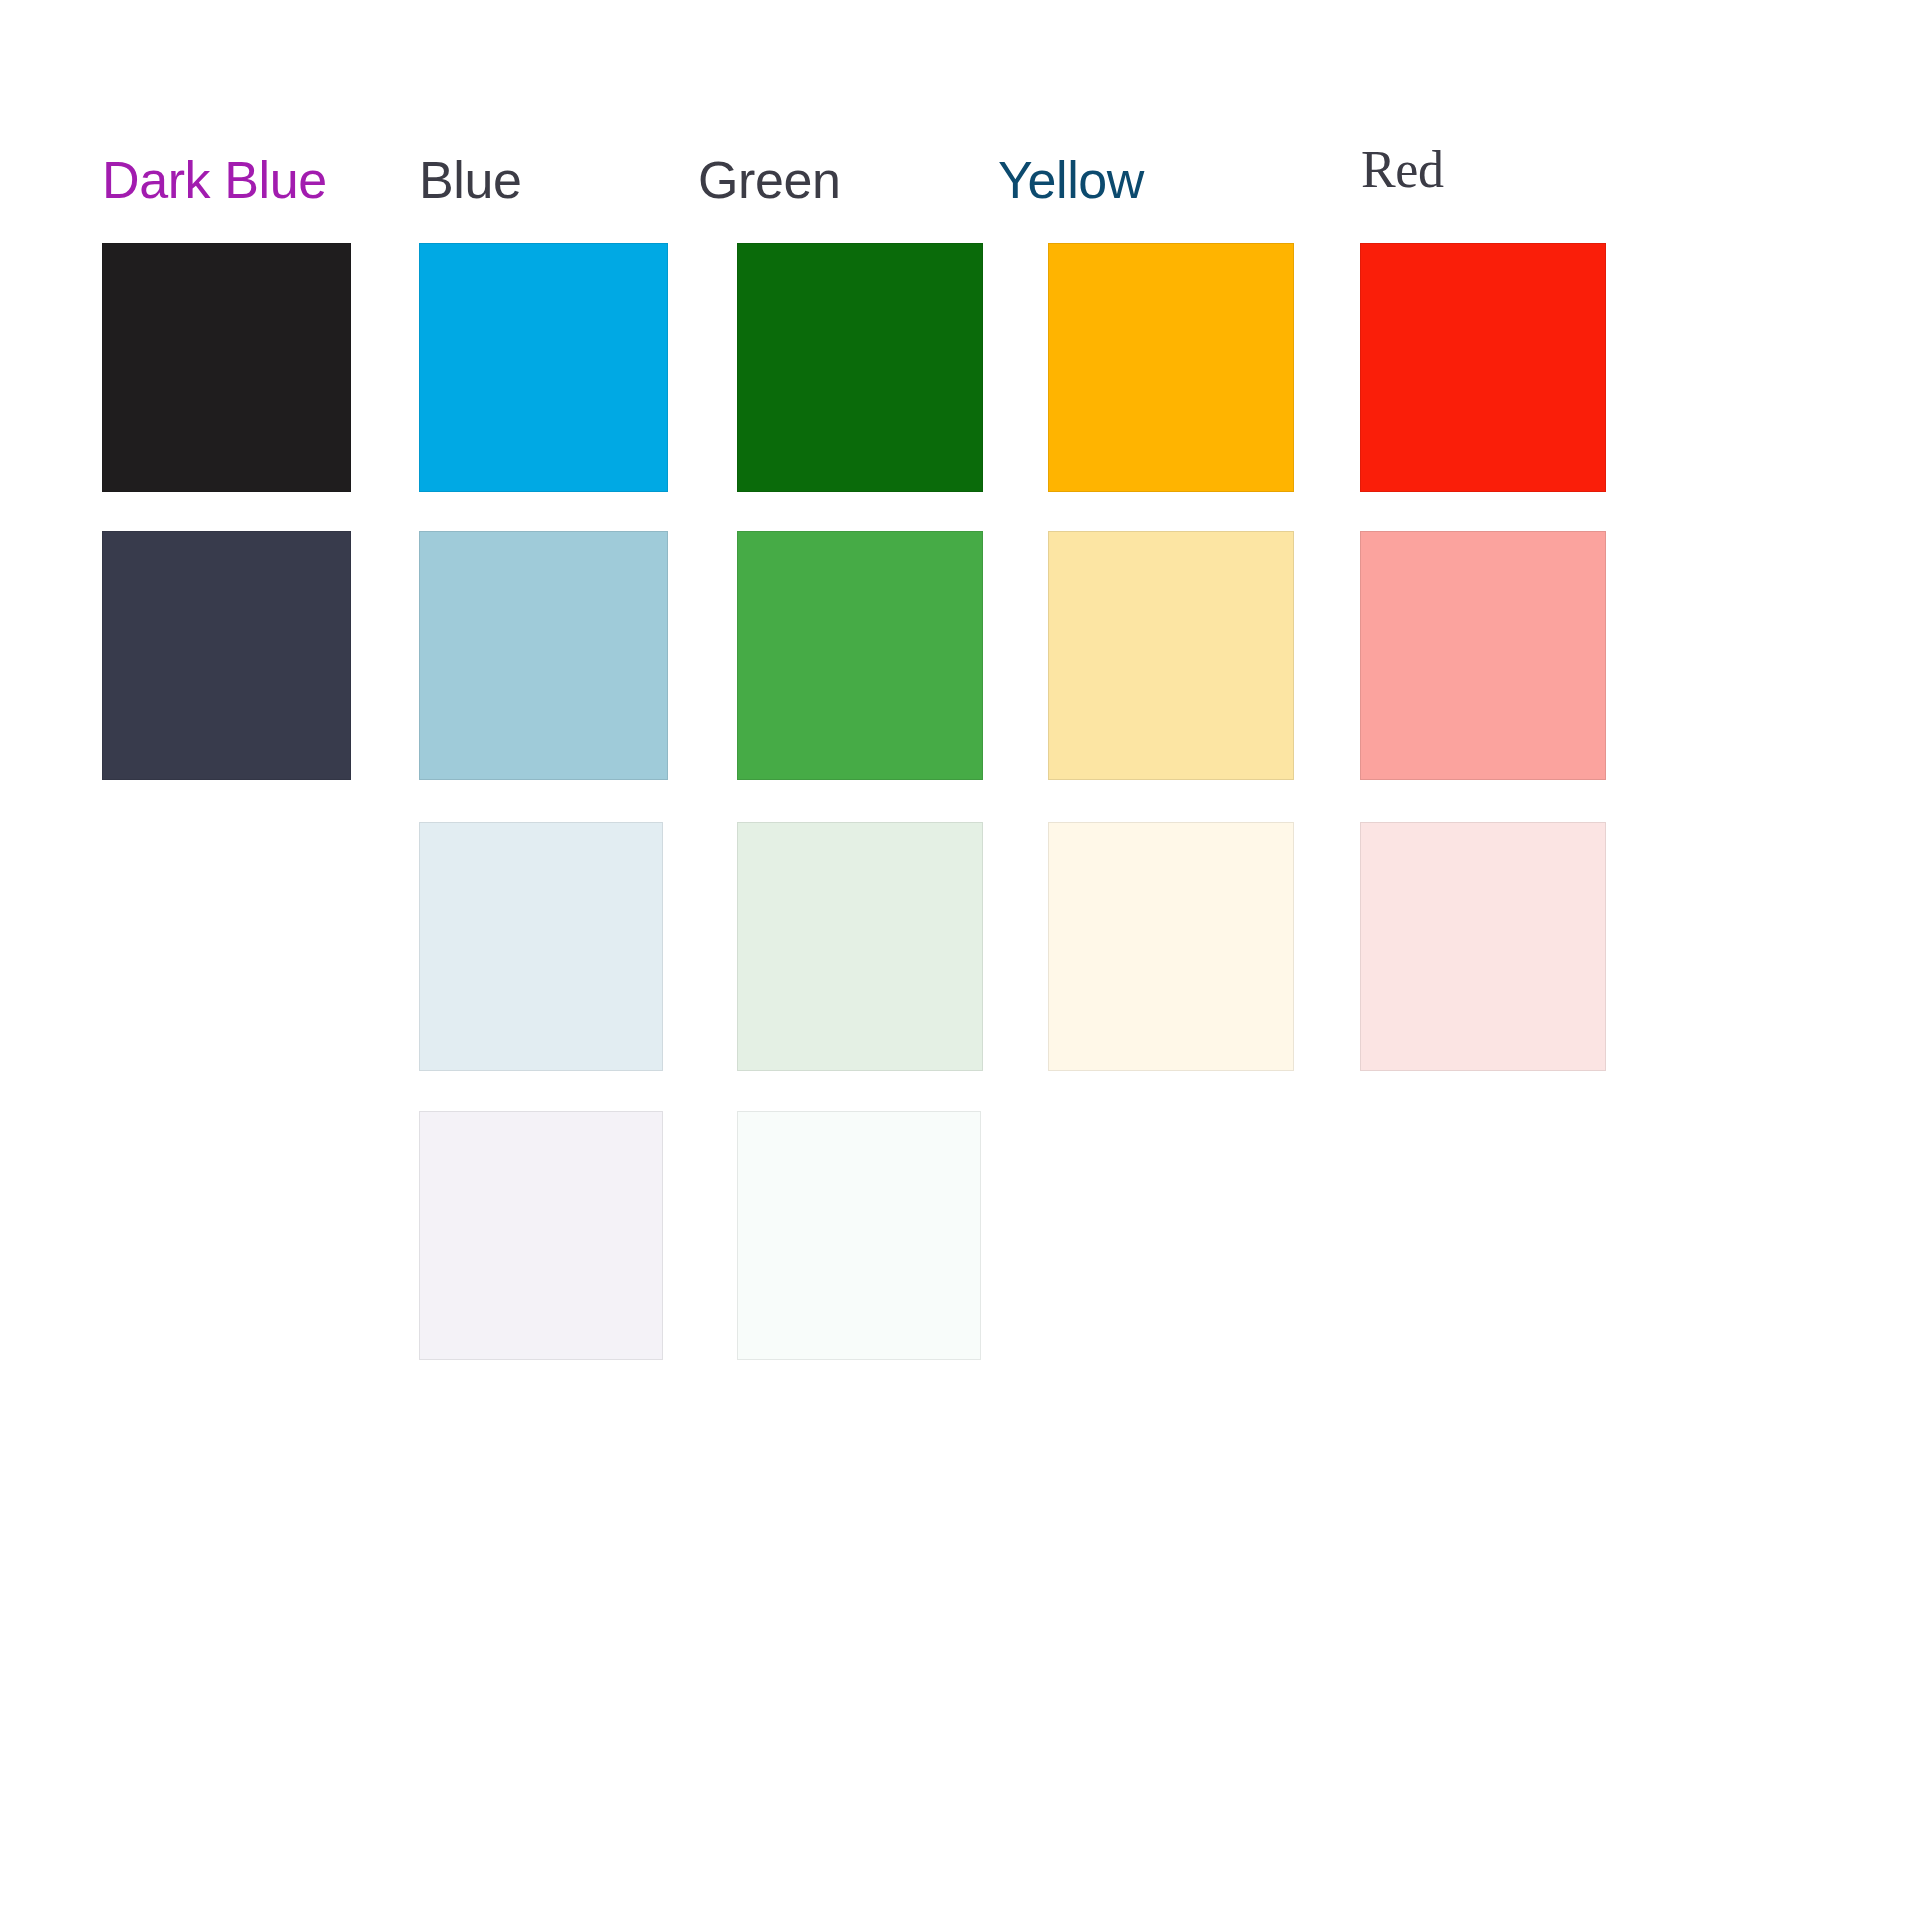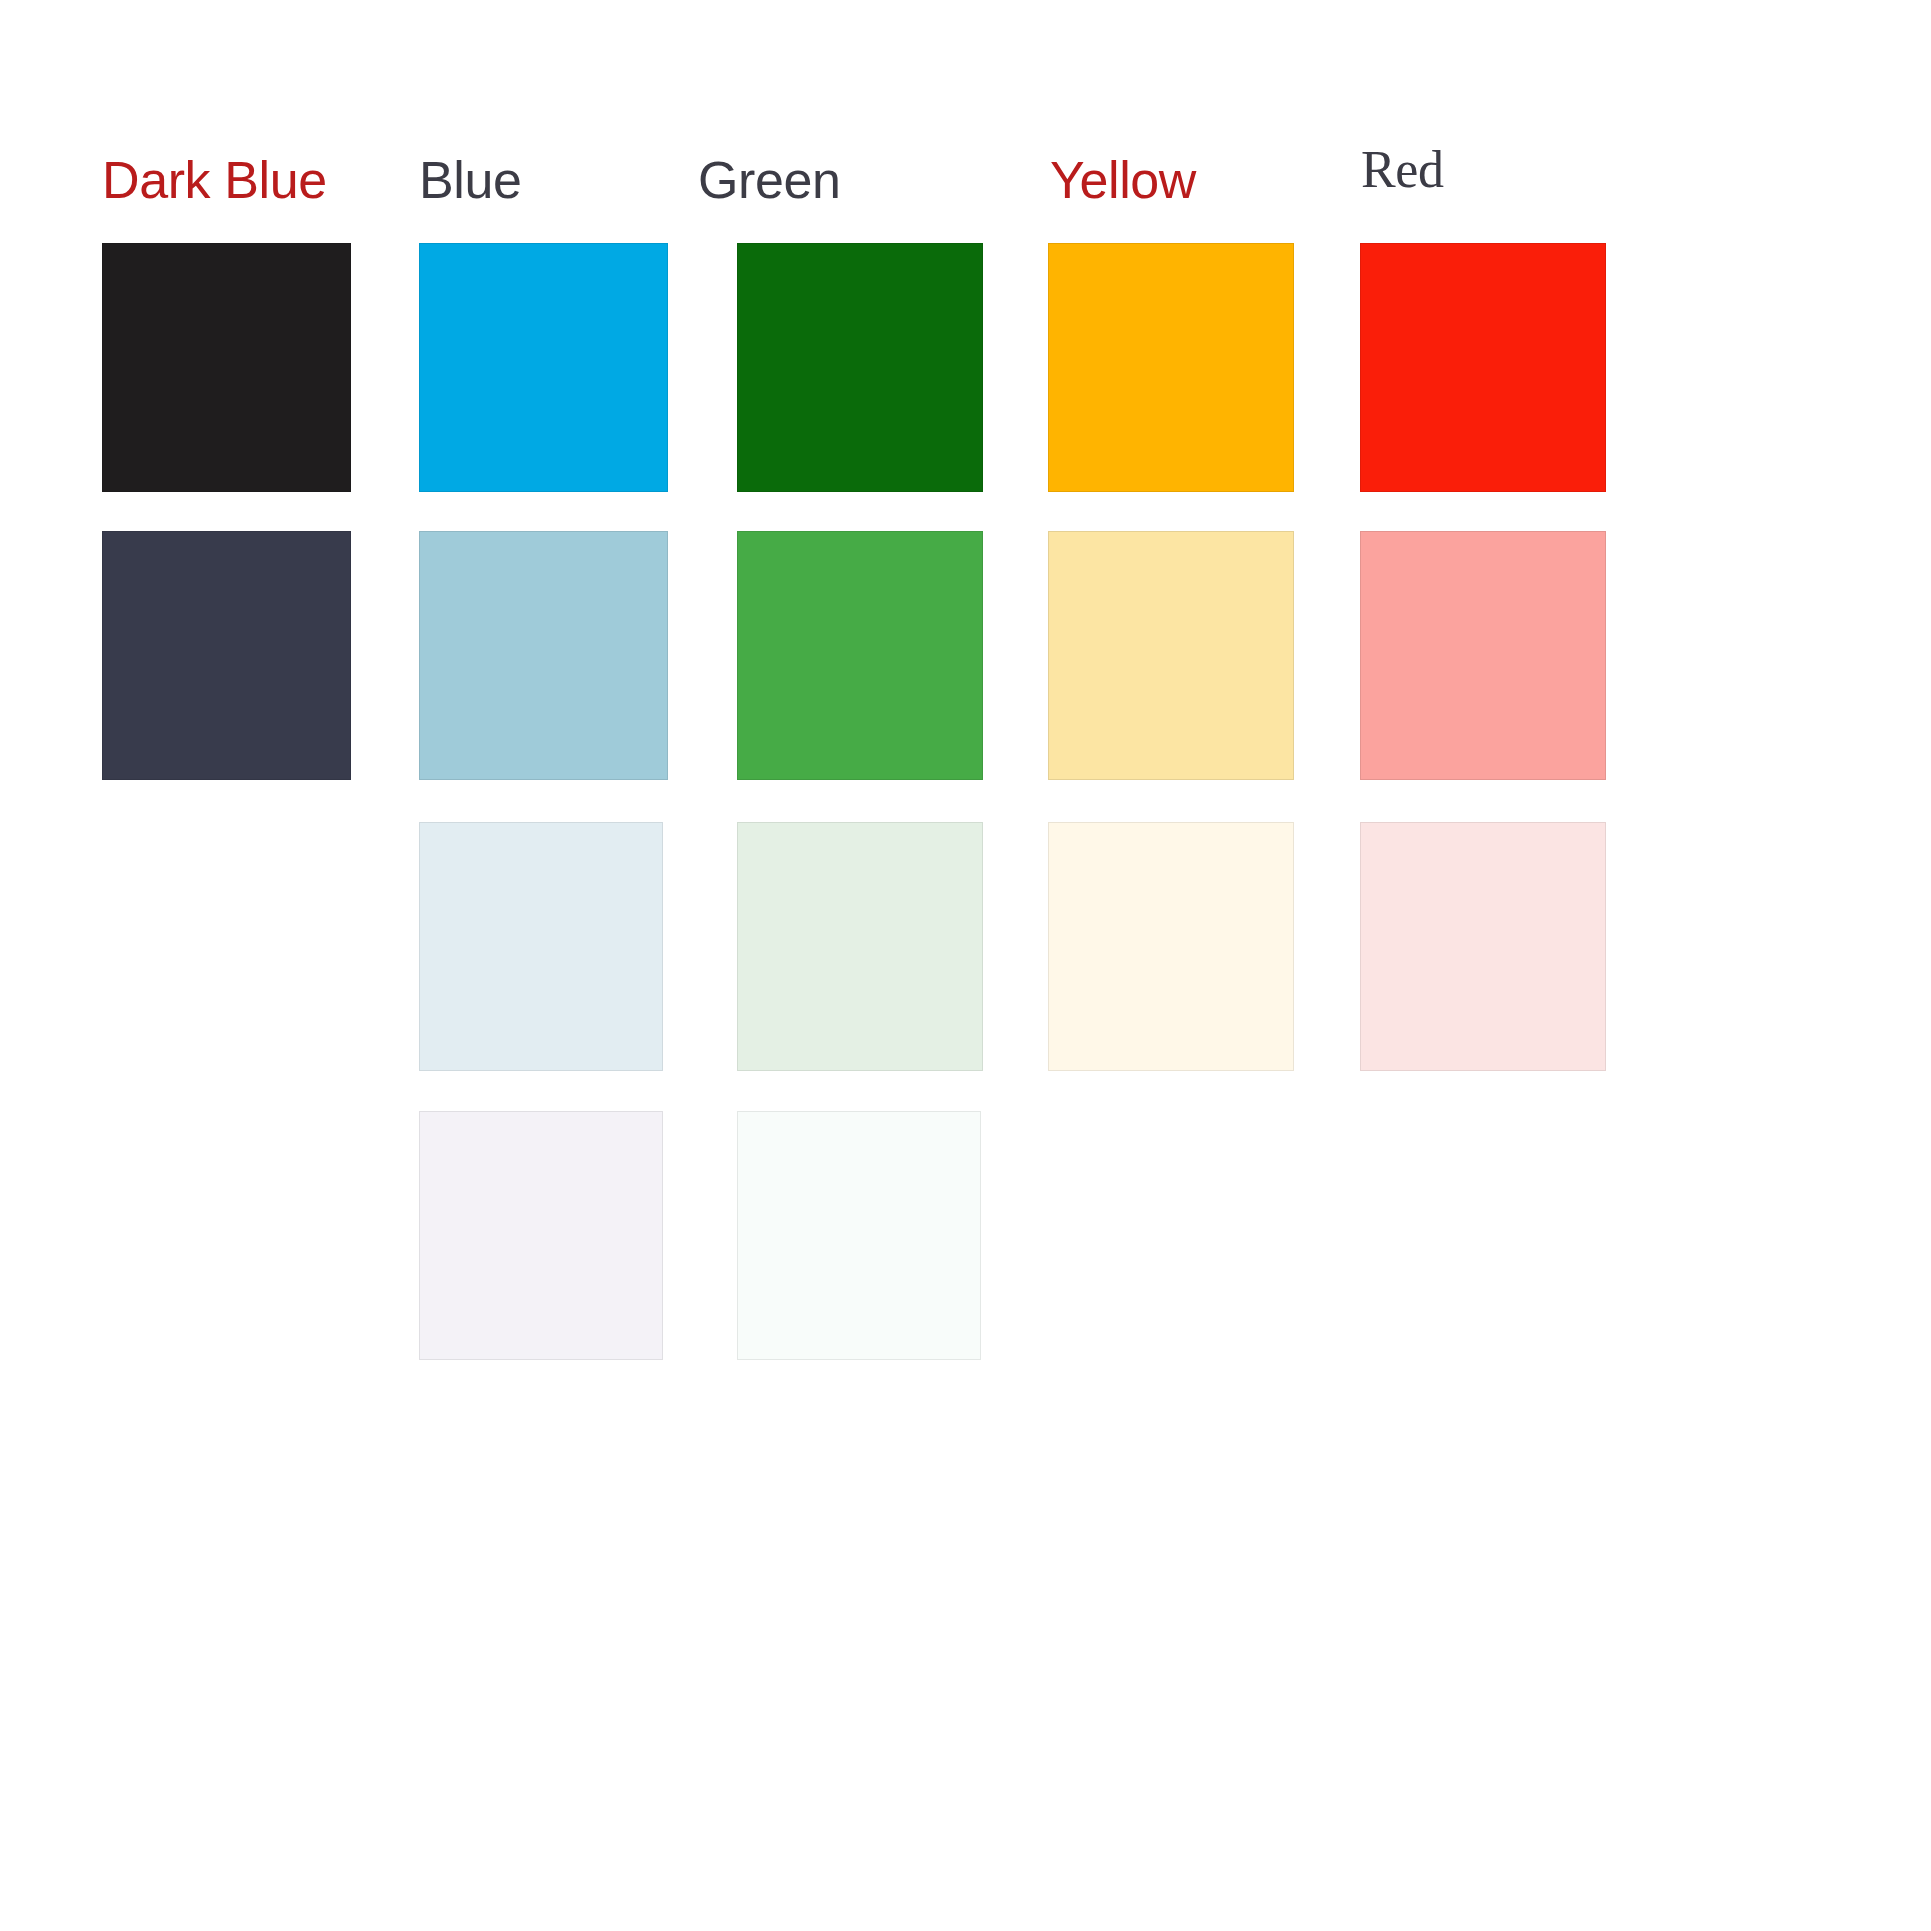--- a/index.html
+++ b/index.html
@@ -42,34 +42,34 @@
     border: 1px solid rgba(0, 0, 0, 0.09);
   }
   .swatch.pale {
     border: 1px solid rgba(0, 0, 0, 0.08);
   }
 </style>
 </head>
 <body>
 
 <div id="palette-page" style="background: rgb(255, 255, 255);">
-    <div class="col-label" style="left: 102px; top: 154px; color: #b91c1c;">Dark Blue</div>
+    <div class="col-label" style="left: 102px; top: 154px; color: #a21caf;">Dark Blue</div>
     <div class="swatch" title="Dark Blue #1f1d1e" style="left: 102px; top: 243px; width: 249px; height: 249px; background: rgb(31, 29, 30);"></div>
     <div class="swatch" title="Dark Blue #383b4c" style="left: 102px; top: 531px; width: 249px; height: 249px; background: rgb(56, 59, 76);"></div>
     <div class="col-label" style="left: 419px; top: 154px; color: rgb(60, 60, 70);">Blue</div>
     <div class="swatch" title="Bleu #00a9e4" style="left: 419px; top: 243px; width: 249px; height: 249px; background: rgb(0, 169, 228);"></div>
     <div class="swatch" title="Bleu #9fcbd9" style="left: 419px; top: 531px; width: 249px; height: 249px; background: rgb(159, 203, 217);"></div>
     <div class="swatch pale" title="Bleu #e2edf2" style="left: 419px; top: 822px; width: 244px; height: 249px; background: rgb(226, 237, 242);"></div>
     <div class="swatch pale" title="Bleu #f4f2f7" style="left: 419px; top: 1111px; width: 244px; height: 249px; background: rgb(244, 242, 247);"></div>
     <div class="col-label" style="left: 698px; top: 154px; color: rgb(60, 60, 70);">Green</div>
     <div class="swatch" title="Green #0a6b0a" style="left: 737px; top: 243px; width: 246px; height: 249px; background: rgb(10, 107, 10);"></div>
     <div class="swatch" title="Green #46ab46" style="left: 737px; top: 531px; width: 246px; height: 249px; background: rgb(70, 171, 70);"></div>
     <div class="swatch pale" title="Green #e4f0e4" style="left: 737px; top: 822px; width: 246px; height: 249px; background: rgb(228, 240, 228);"></div>
     <div class="swatch pale" title="Green #f8fcfa" style="left: 737px; top: 1111px; width: 244px; height: 249px; background: rgb(248, 252, 250);"></div>
-    <div class="col-label" style="left: 1050px; top: 154px; color: #b91c1c;">Yellow</div>
+    <div class="col-label" style="left: 998px; top: 154px; color: #0c4a6e;">Yellow</div>
     <div class="swatch" title="Yellow #ffb400" style="left: 1048px; top: 243px; width: 246px; height: 249px; background: rgb(255, 180, 0);"></div>
     <div class="swatch" title="Yellow #fce5a3" style="left: 1048px; top: 531px; width: 246px; height: 249px; background: rgb(252, 229, 163);"></div>
     <div class="swatch pale" title="Yellow #fff8e8" style="left: 1048px; top: 822px; width: 246px; height: 249px; background: rgb(255, 248, 232);"></div>
     <div class="col-label" style="left: 1361px; top: 144px; color: rgb(60, 60, 70); font-family: Liberation Serif, serif;">Red</div>
     <div class="swatch" title="Red #fa1e09" style="left: 1360px; top: 243px; width: 246px; height: 249px; background: rgb(250, 30, 9);"></div>
     <div class="swatch" title="Red #fba39e" style="left: 1360px; top: 531px; width: 246px; height: 249px; background: rgb(251, 163, 158);"></div>
     <div class="swatch pale" title="Red #fbe4e3" style="left: 1360px; top: 822px; width: 246px; height: 249px; background: rgb(251, 228, 227);"></div>
   </div>
 
 

